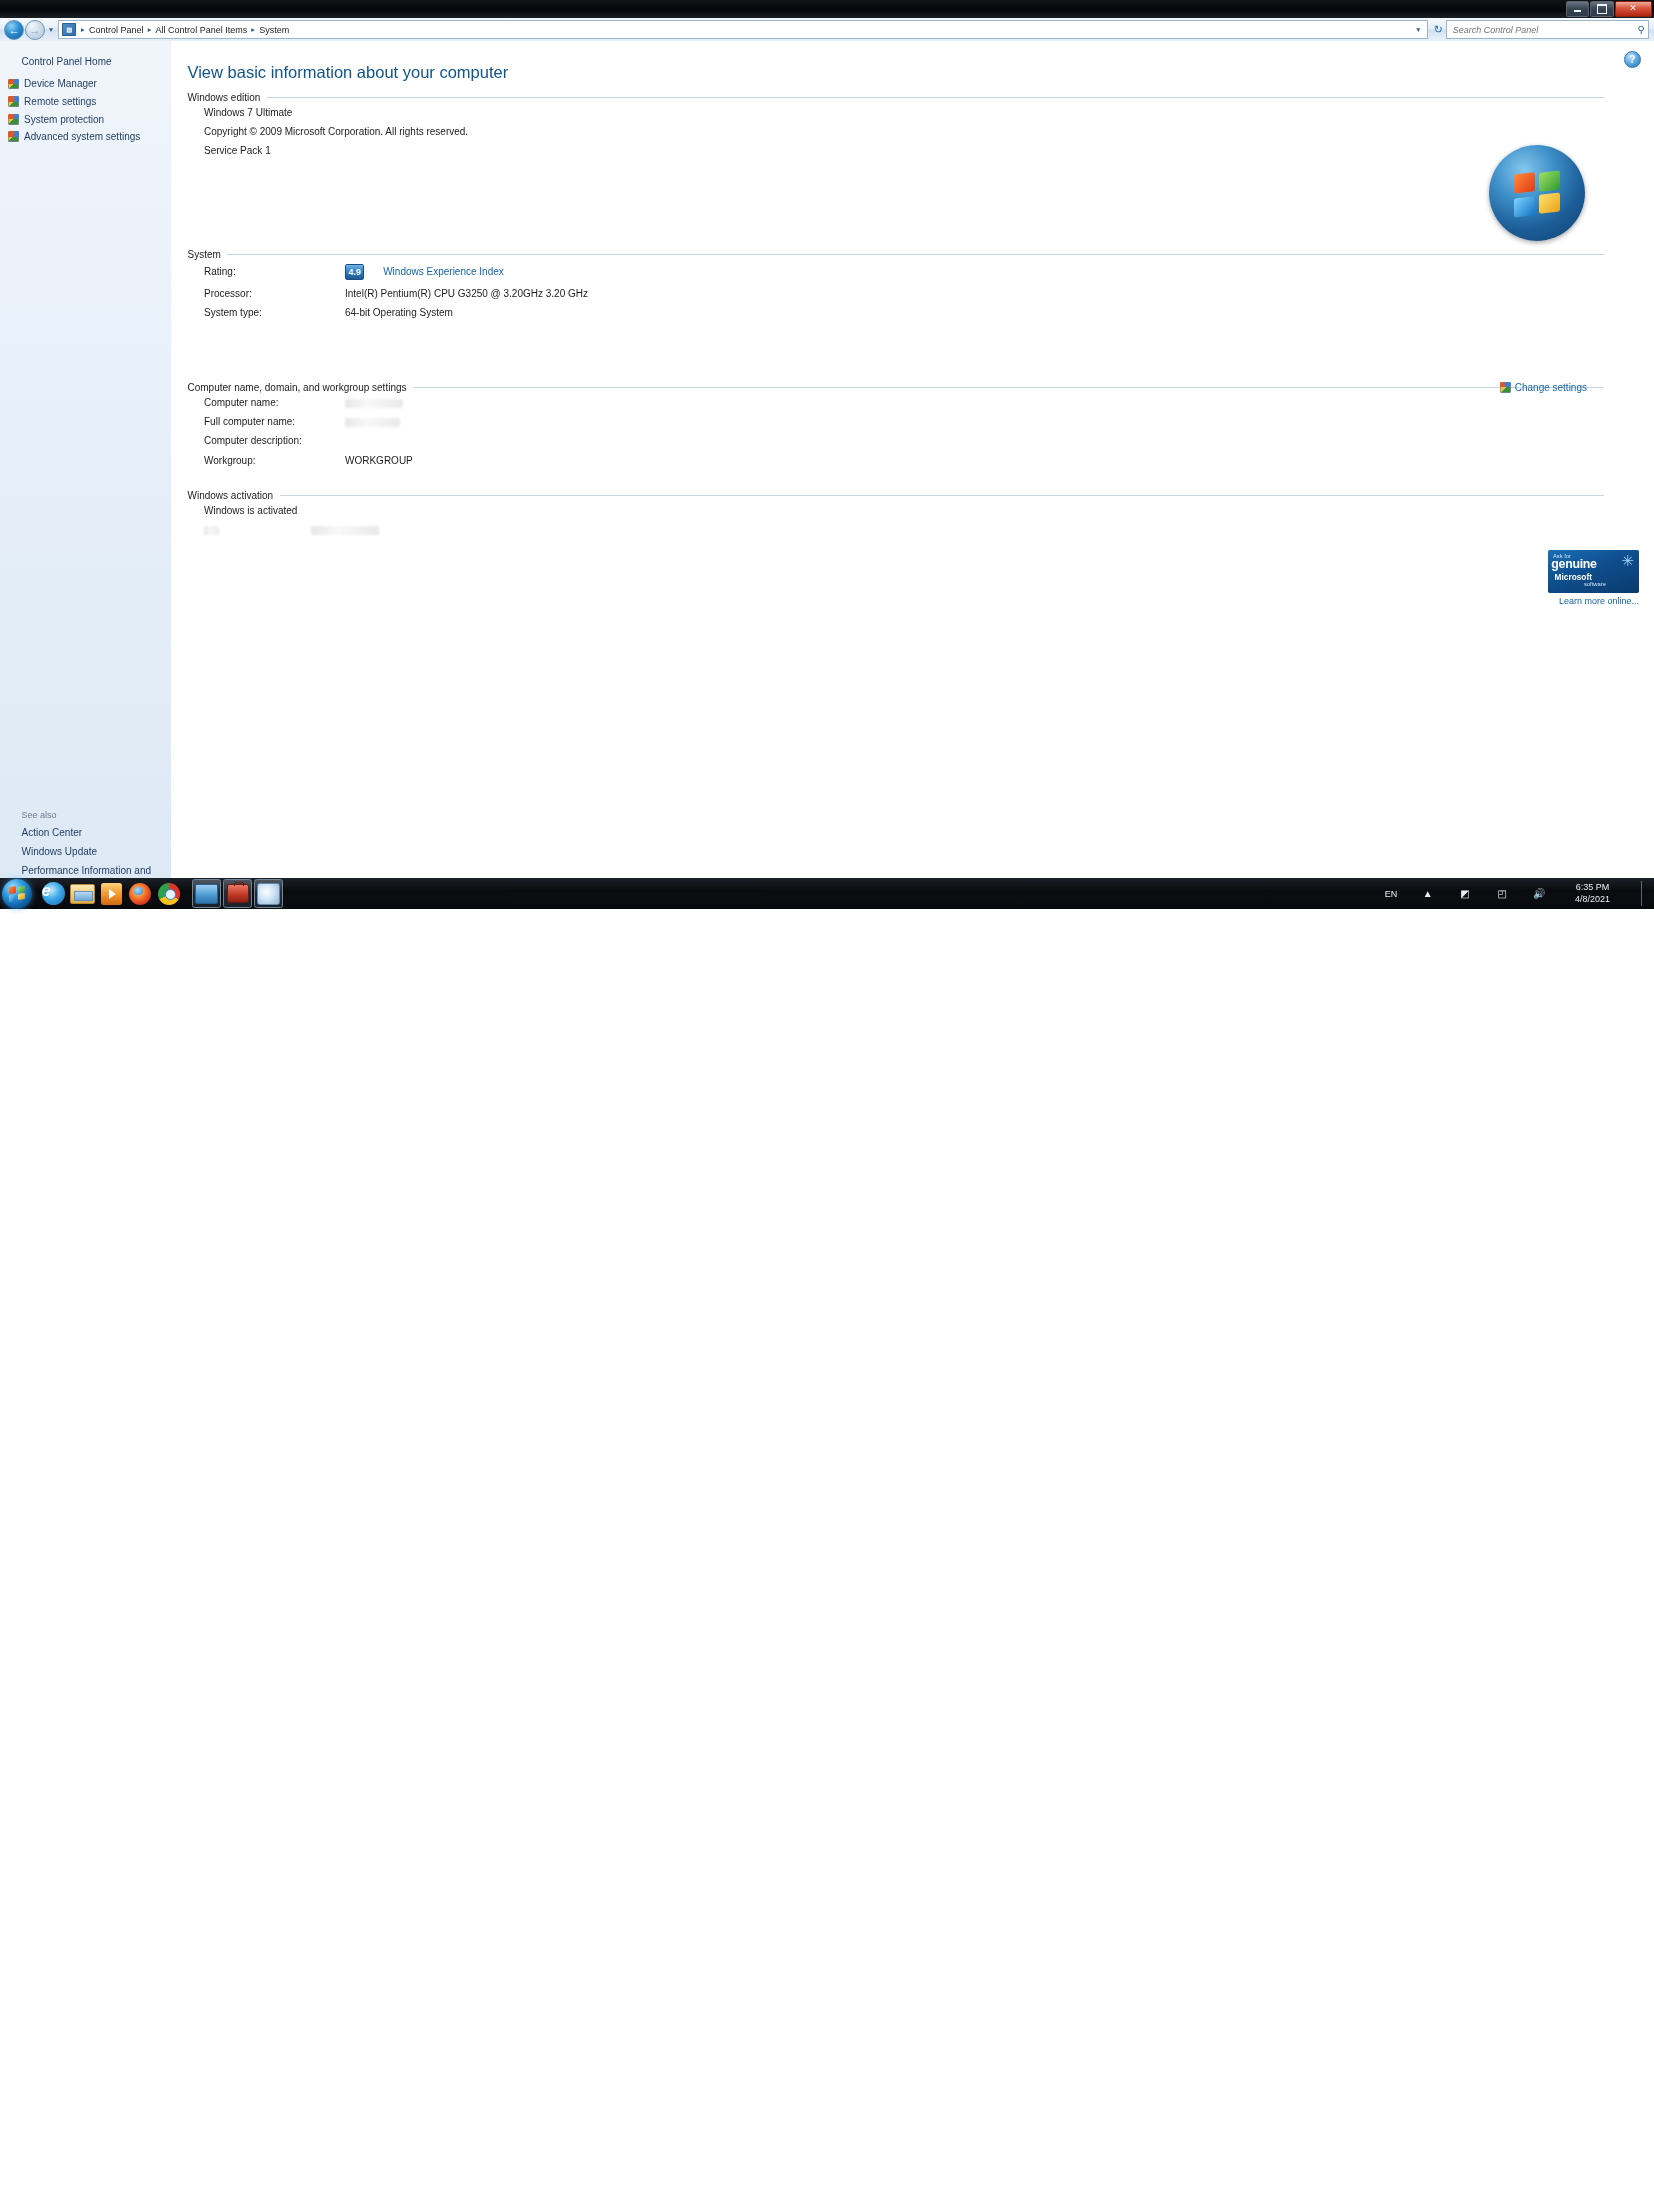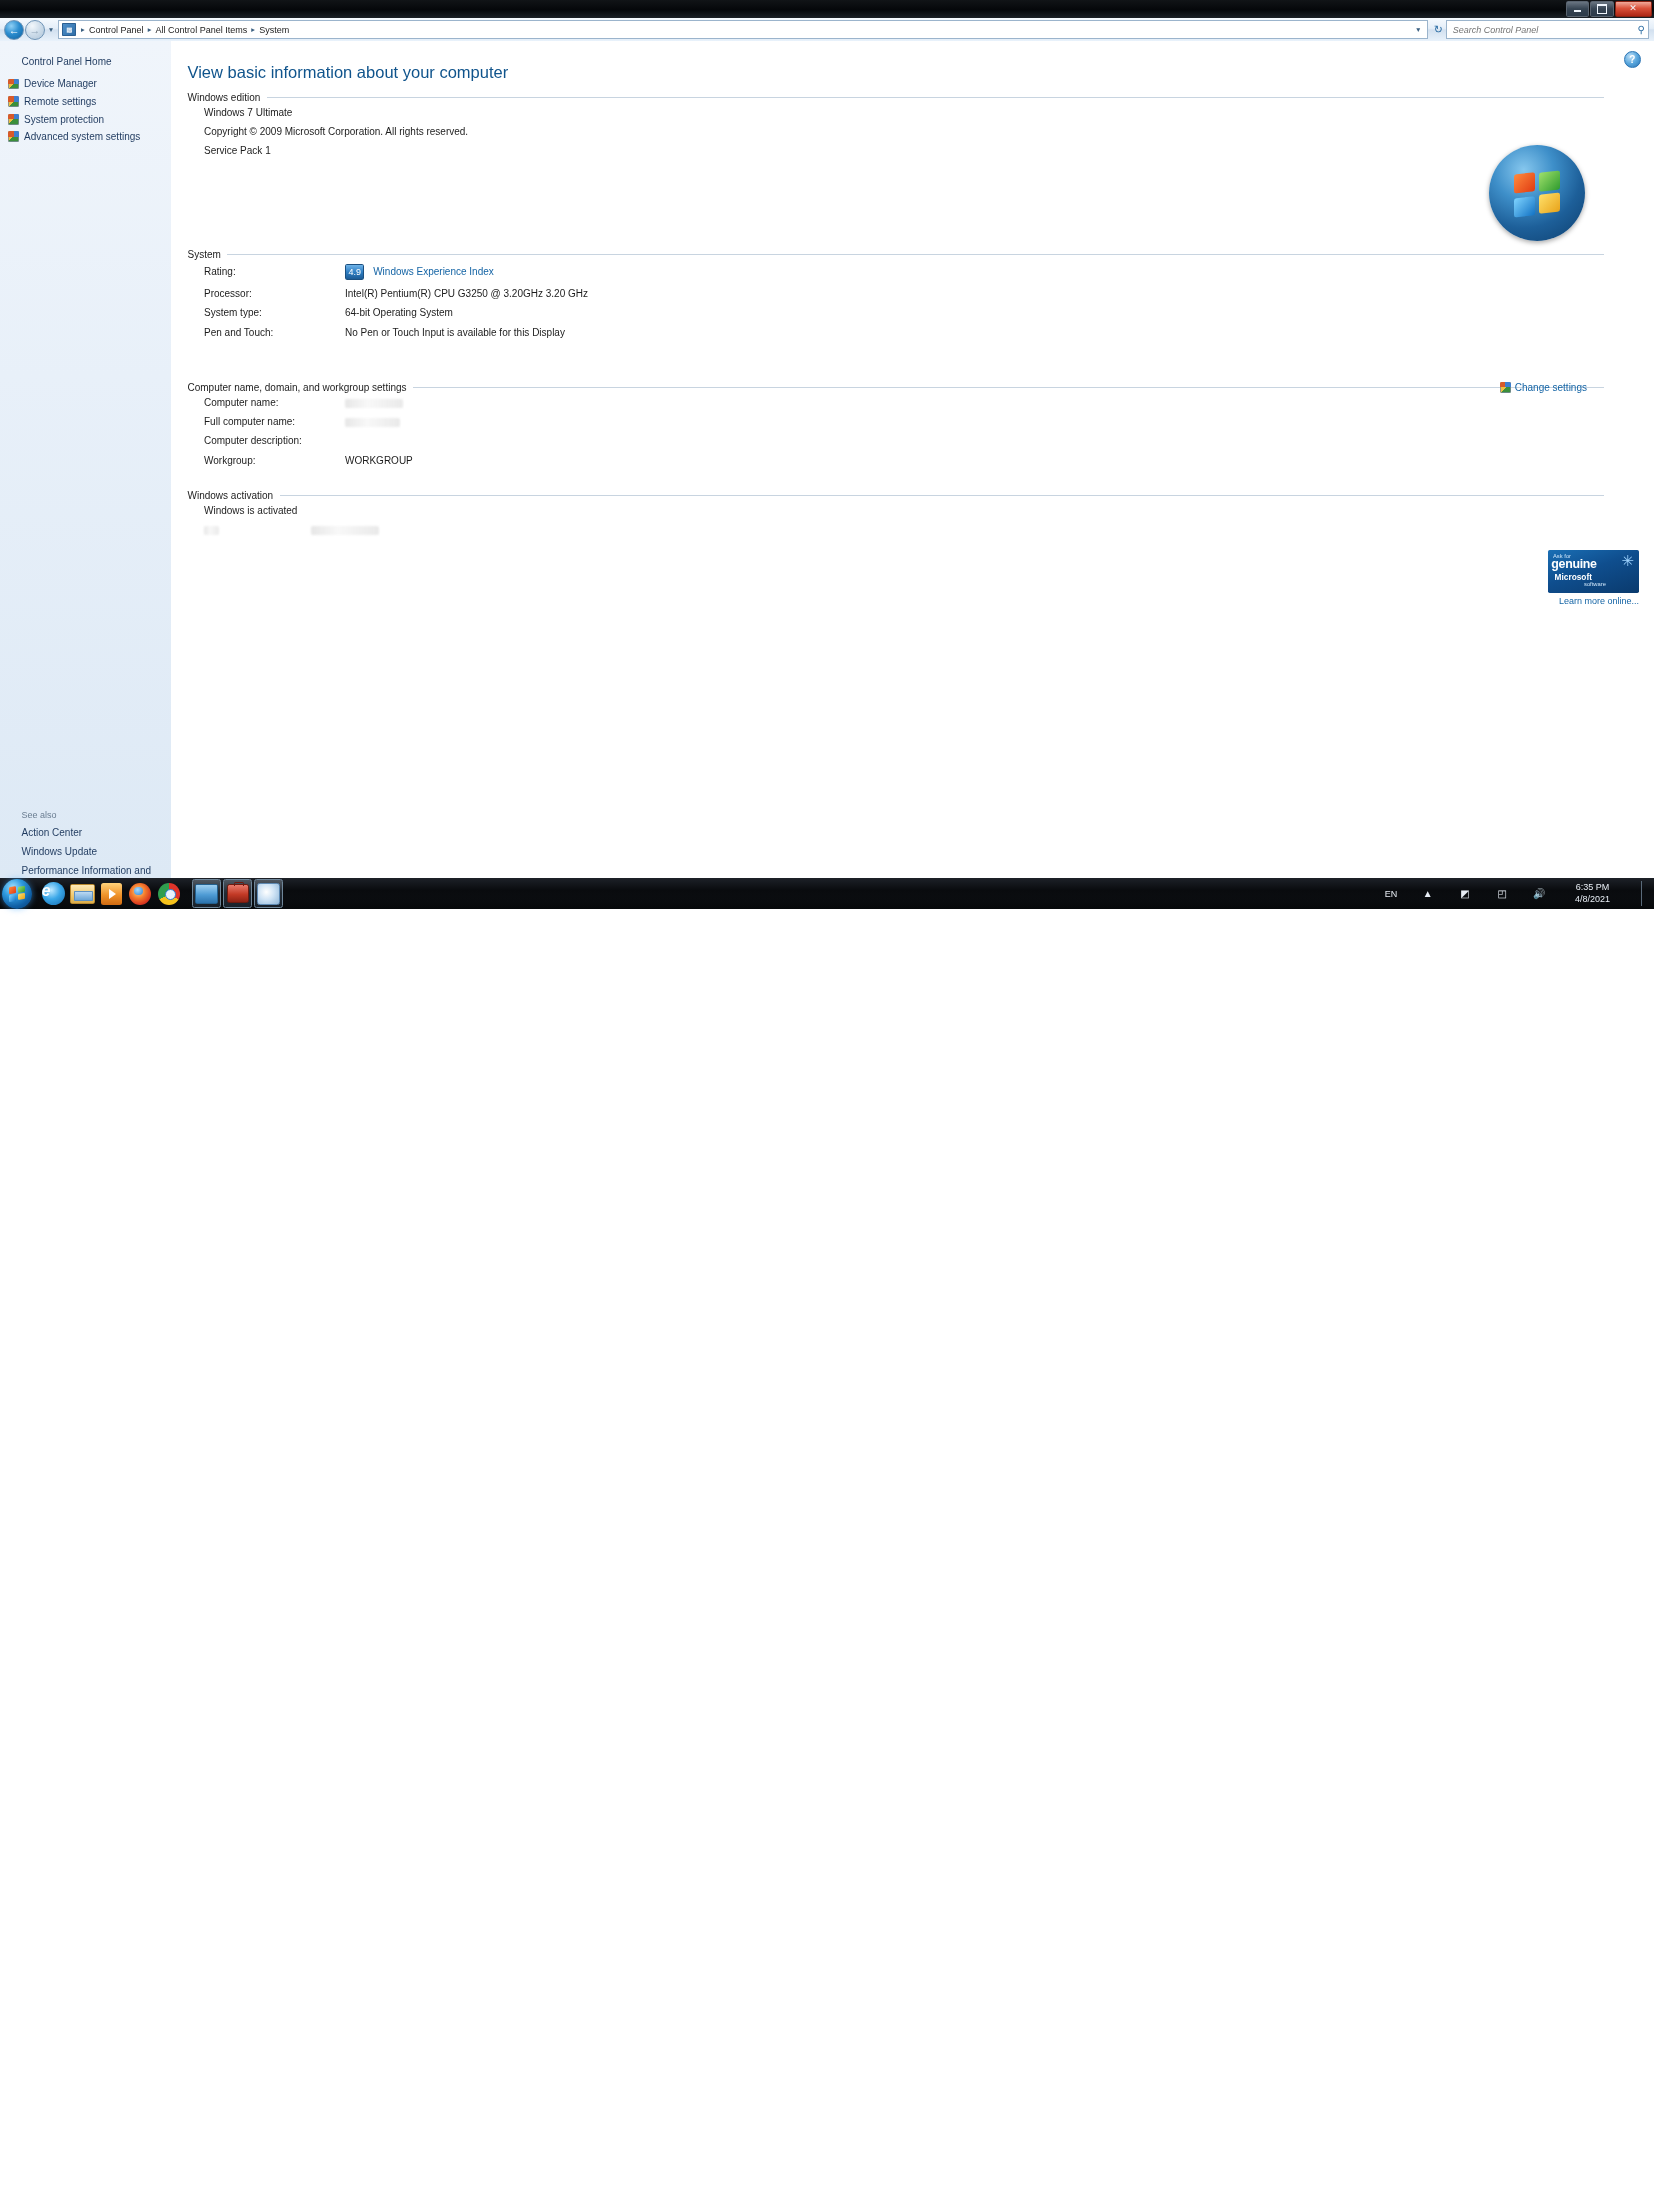--- a/index.html
+++ b/index.html
@@ -186,24 +186,24 @@
   }
   .flag { width: 46px; height: 43px; position: relative; transform: skewY(-6deg); }
   .flag i { position: absolute; display:block; width: 20.7px; height: 19px; border-radius: 2.5px; }
   .flag .q1 { left: 0; top: 0; background: linear-gradient(135deg,#ff8a3d,#e03b12); }
   .flag .q2 { right: 0; top: 0.8px; background: linear-gradient(135deg,#9fe06a,#2f9b2f); }
   .flag .q3 { left: 0; bottom: 0; background: linear-gradient(135deg,#7fd4ff,#1272c4); }
   .flag .q4 { right: 0; bottom: 0.8px; background: linear-gradient(135deg,#ffe06a,#e8a31a); }
 
   #wei-badge {
     display: inline-flex; align-items: center; justify-content: center;
-    width: 17.4px; height: 14px; border-radius: 1.7px; margin-right: 6px;
+    width: 17.4px; height: 14px; border-radius: 1.7px; margin-right: 16px;
     background: linear-gradient(180deg, #6fb3e8 0%, #2f7fc4 50%, #1c5b95 100%);
     border: 0.8px solid #1b4f80;
-    color: #ffffff; font-size: 9px; font-weight: normal; vertical-align: middle;
+    color: #ffffff; font-size: 9px; font-weight: bold; vertical-align: middle;
   }
   #change-settings {
     position: absolute; right: 16.5px; top: 0;
     display: flex; align-items: center; gap: 4.1px;
     font-size: 10px; color: #1464a5;
   }
   #genuine-box {
     position: absolute; right: 15px; top: 509px; width: 91px;
   }
   #genuine-badge {
@@ -391,24 +391,20 @@
           </div>
 
           <div class="row">
             <span class="label">Processor:</span>
             <span class="value">Intel(R) Pentium(R) CPU G3250 @ 3.20GHz   3.20 GHz</span>
           </div>
           <div class="row">
             <span class="label">System type:</span>
             <span class="value">64-bit Operating System</span>
           </div>
-          <div class="row">
-            <span class="label">Pen and Touch:</span>
-            <span class="value">No Pen or Touch Input is available for this Display</span>
-          </div>
         </div>
 
         <div class="section" style="top:341px;">
           <div class="section-head">
             <span>Computer name, domain, and workgroup settings</span>
             <span class="rule"></span>
           </div>
 
           <div id="change-settings">
             <span class="shield"></span>

